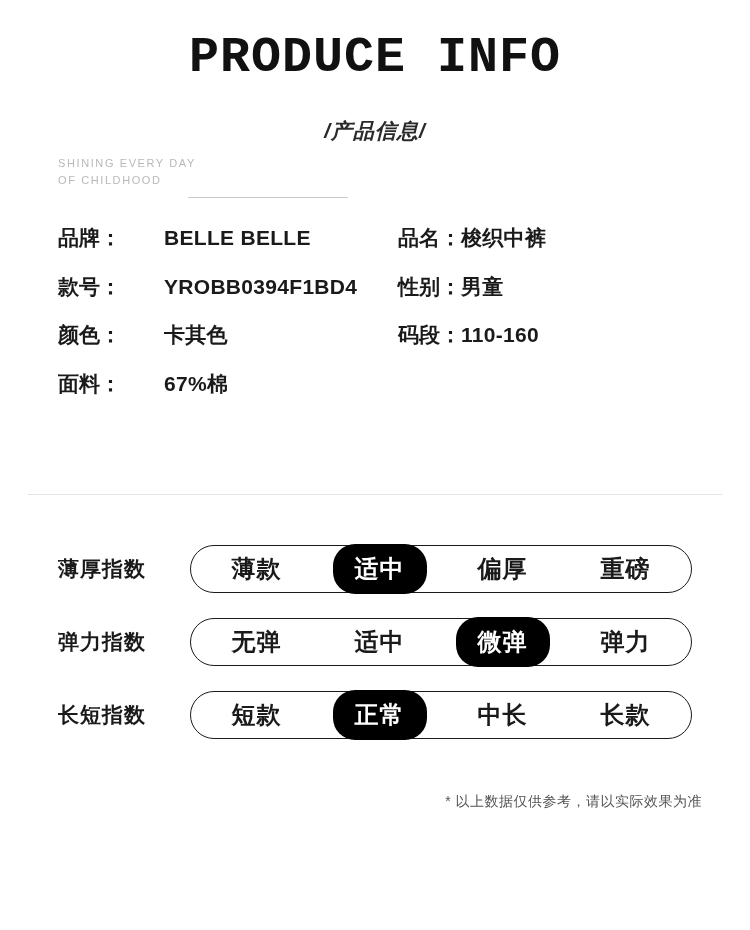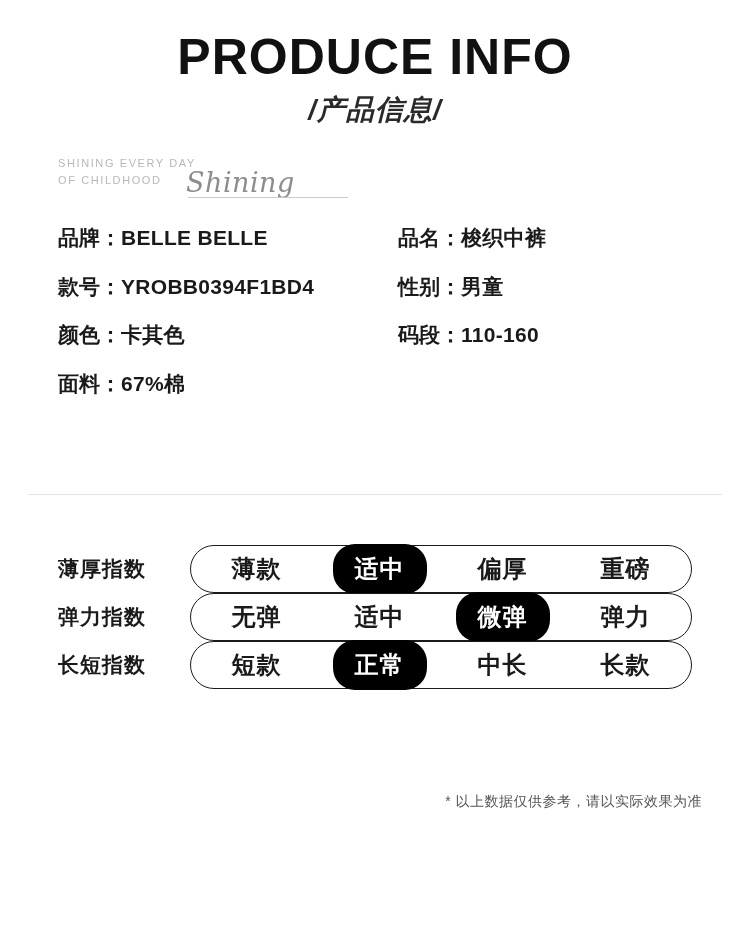--- a/index.html
+++ b/index.html
@@ -16,31 +16,31 @@
     color: #1a1a1a;
     overflow: hidden;
   }
 
   
   .header {
     padding-top: 30px;
     text-align: center;
   }
   .main-title {
-    font-family: Liberation Sans, sans-serif;
+    font-family: Liberation Mono, monospace;
     font-size: 50px;
     font-weight: 700;
     letter-spacing: 1px;
     line-height: 1.1;
     color: #111;
     margin: 0;
   }
   .sub-title {
-    margin-top: 6px;
-    font-size: 28px;
+    margin-top: 32px;
+    font-size: 21px;
     font-weight: 600;
     font-style: italic;
     color: #2a2a2a;
     letter-spacing: 1px;
   }
 
   
   .brandmark {
     position: absolute;
     left: 58px;
@@ -88,21 +88,21 @@
     margin-bottom: 17px;
   }
   .info-cell {
     display: flex;
     align-items: baseline;
     font-size: 21px;
     font-weight: 700;
     line-height: 1.5;
     color: #1a1a1a;
   }
-  .info-cell.left { width: 340px; }
+  .info-cell.left { width: 340px; gap: 43px; }
   .info-cell.right { width: 280px; }
   .info-label { white-space: nowrap; }
   .info-value {
     white-space: nowrap;
     letter-spacing: 0.3px;
   }
 
   
   .divider {
     position: absolute;
@@ -117,20 +117,21 @@
   .indexes {
     position: absolute;
     left: 0;
     top: 545px;
     width: 750px;
     padding: 0 58px;
   }
   .idx-row {
     display: flex;
     align-items: center;
+    margin-bottom: 25px;
   }
   .idx-label {
     width: 132px;
     font-size: 21px;
     font-weight: 700;
     color: #1a1a1a;
     letter-spacing: 1px;
   }
   .idx-track {
     flex: 1;
@@ -171,21 +172,20 @@
 <body>
 
 <div class="header">
   <h1 class="main-title">PRODUCE INFO</h1>
   <div class="sub-title">/产品信息/</div>
 </div>
 
 <div class="brandmark">
   <div class="line1">SHINING EVERY DAY</div>
   <div class="line2">OF CHILDHOOD</div>
-  <div class="script">Shining</div>
   <div class="underline"></div>
 </div>
 
 <div class="info">
 
   <div class="info-row">
     <div class="info-cell left">
       <span class="info-label">品牌：</span>
       <span class="info-value">BELLE BELLE</span>
     </div>

